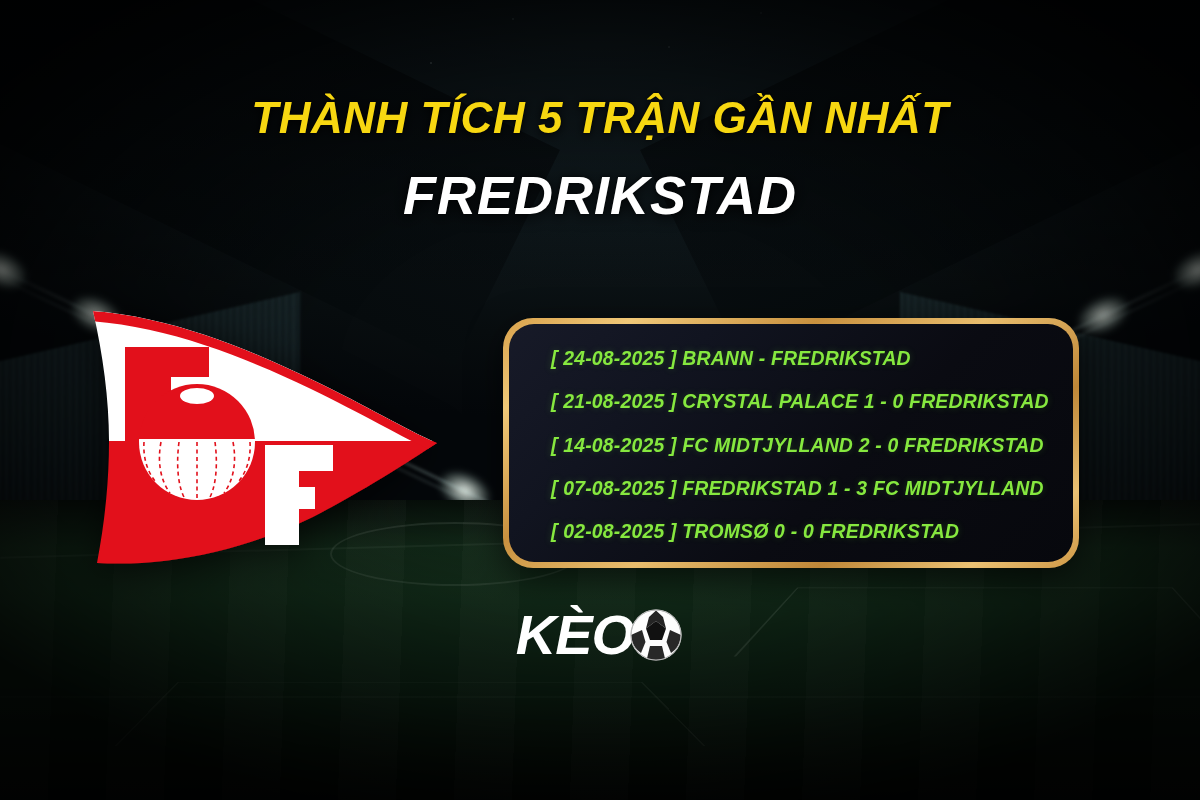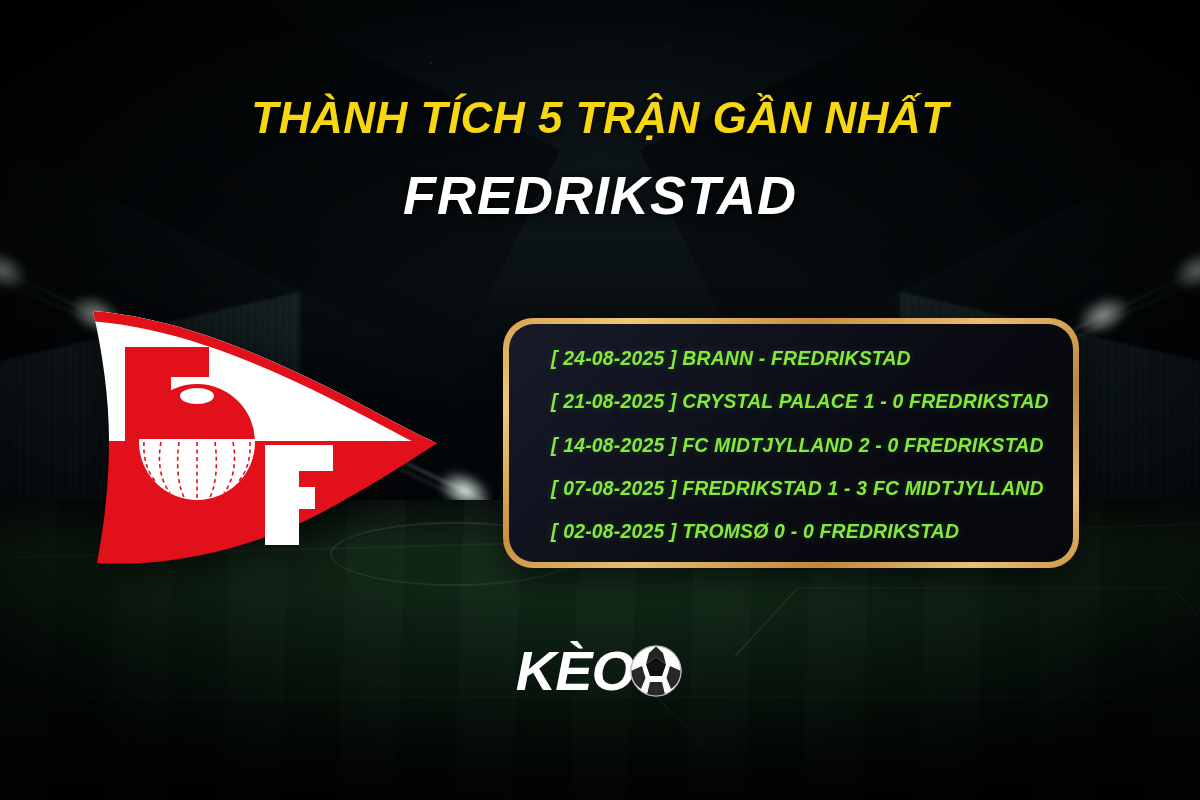--- a/index.html
+++ b/index.html
@@ -120,21 +120,21 @@
   }
   .match {
     font-size:20px; font-weight:bold; font-style:italic;
     color:#86E83F; letter-spacing:.2px; line-height:1.05;
     white-space:nowrap;
     text-shadow:0 0 8px rgba(110,225,60,.22);
     transform:scaleX(.97); transform-origin:left center;
   }
 
   
-  .brand { position:absolute; left:0; top:640px; width:1200px; z-index:6; }
+  .brand { position:absolute; left:0; top:604px; width:1200px; z-index:6; }
   .brandrow {
     display:flex; align-items:center; justify-content:center; gap:0px; height:62px;
   }
   .kw {
     font-size:56px; font-weight:bold; font-style:italic; color:#ffffff;
     line-height:1; letter-spacing:-1px; position:relative;
   }
   .ball {
     width:52px; height:52px; margin:0 2px 0 -4px; position:relative; flex:0 0 auto;
   }

